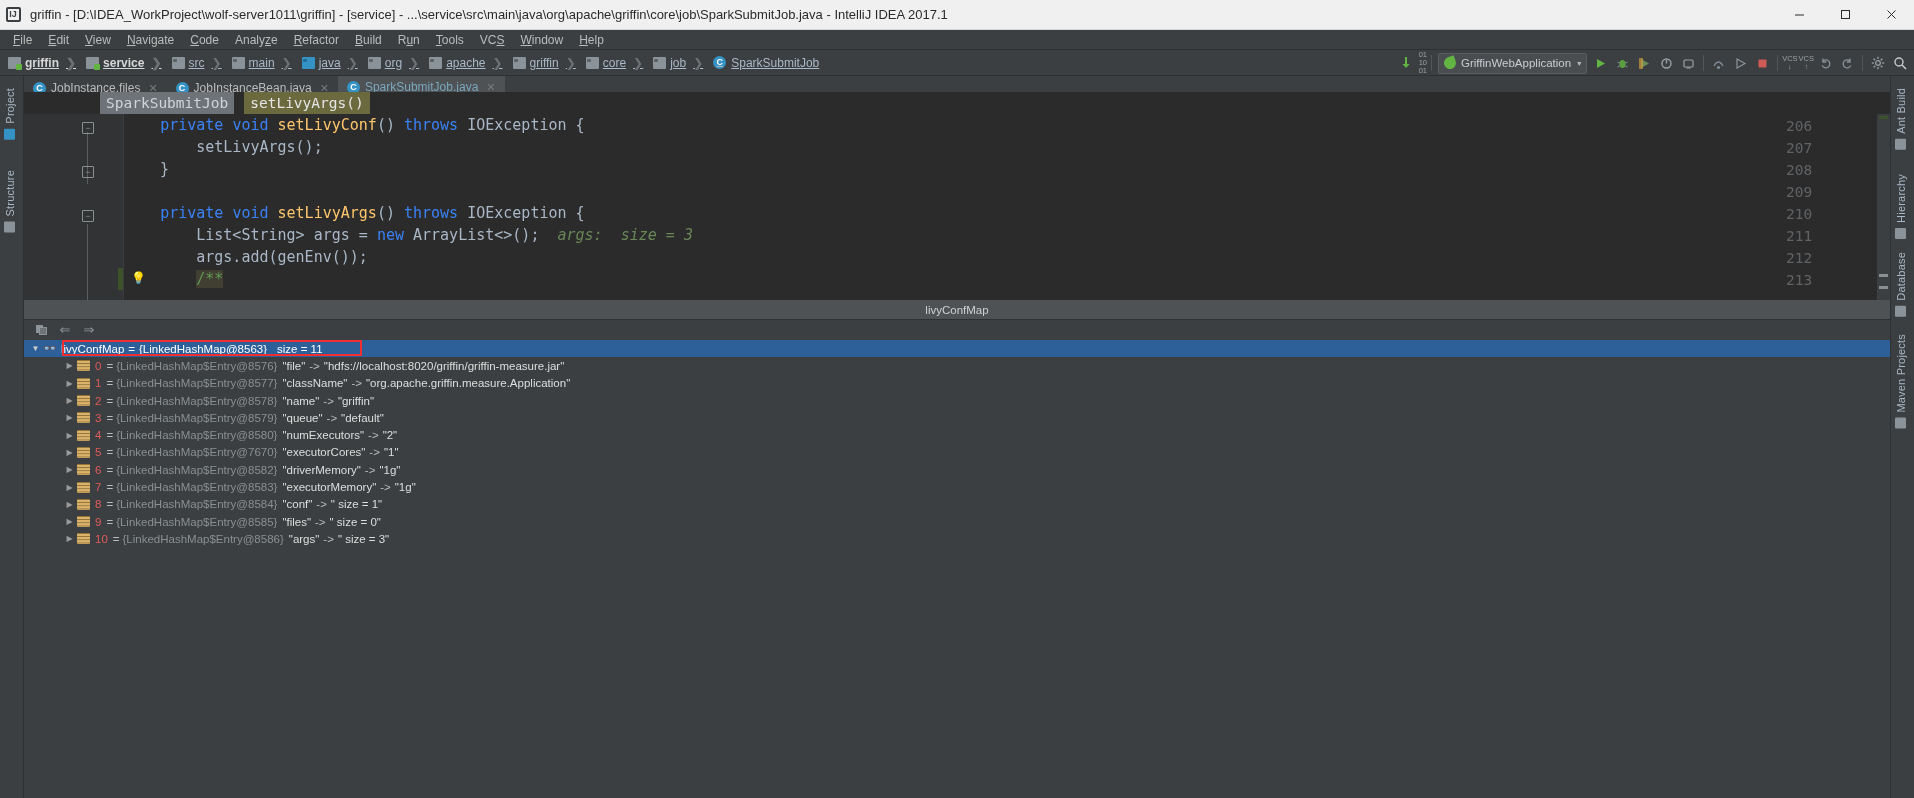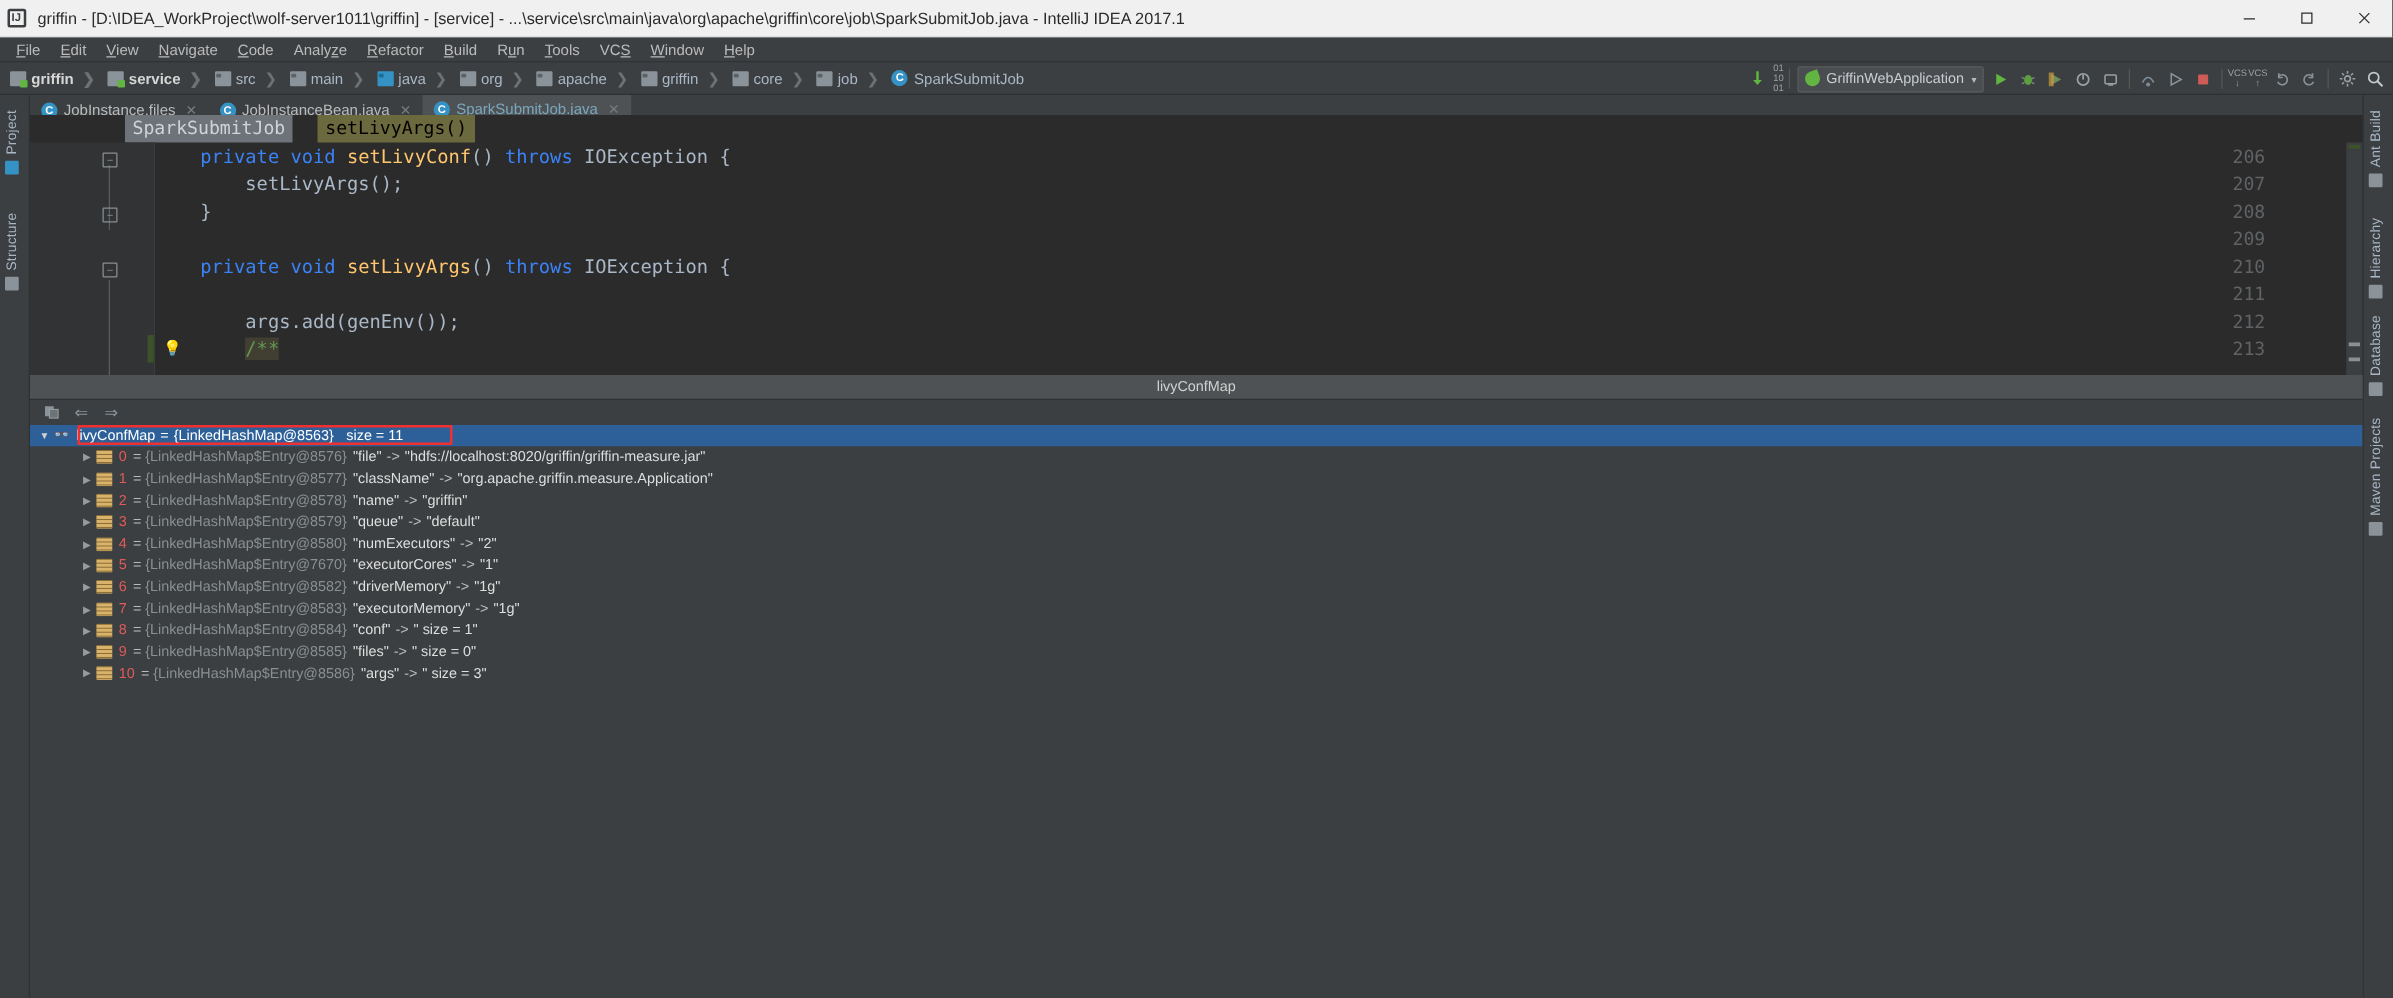--- a/index.html
+++ b/index.html
@@ -46,21 +46,21 @@
   .menu-item u { text-decoration: underline; }
 
   
   .navbar {
     height: 26px; background: #3c3f41; display: flex; align-items: center;
     border-bottom: 1px solid #2e3133; position: relative;
   }
   .crumbs { display: flex; align-items: center; padding-left: 6px; }
   .crumb {
     display: flex; align-items: center; font-size: 12px; color: #a9b7c6;
-    padding: 1px 3px 1px 2px; white-space: nowrap;
+    padding: 1px 3px 1px 2px; white-space: nowrap; text-decoration: underline;
   }
   .crumb.bold { font-weight: bold; color: #d6d6d6; }
   .crumb .sep { color: #6e7275; margin: 0 5px 0 7px; font-size: 12px; }
   .ic {
     width: 13px; height: 12px; margin-right: 4px; border-radius: 1px; flex: none; display:block;
   }
   .ic-folder { background: #8a9399; position: relative; }
   .ic-folder::before {
     content: ""; position: absolute; left: 1px; top: 2px; width: 4px; height: 3px;
     background: #5c6366; border-radius: 1px;
@@ -131,21 +131,21 @@
   
   .editor {
     position: absolute; left: 24px; right: 24px; top: 92px; height: 208px;
     background: #2b2b2b; overflow: hidden;
   }
   .bcbar { height: 22px; display: flex; align-items: center; padding-left: 76px; background: #2b2b2b; }
   .bc {
     font-family: "DejaVu Sans Mono", monospace; font-size: 14.5px; padding: 2px 6px; line-height: 1.25;
   }
   .bc.cls { background: #6d7378; color: #cfd4d7; }
-  .bc.mth { background: #6b6a3e; color: #000000; margin-left: 20px; }
+  .bc.mth { background: #6b6a3e; color: #e5e5e5; margin-left: 10px; }
   .codearea { position: relative; height: 186px; }
   .gutter {
     position: absolute; left: 0; top: 0; width: 100px; height: 100%;
     background: #313335; border-right: 1px solid #3a3d3f;
   }
   .lnum {
     position: absolute; right: 62px; width: 42px; text-align: left;
     font-family: "DejaVu Sans Mono", monospace; font-size: 14.5px; color: #606366;
   }
   .foldmark {
@@ -495,20 +495,21 @@
       <div class="codeline" style="top:44px;">    }</div>
 
       <div class="lnum" style="top:70px;">209</div>
       <div class="codeline" style="top:66px;"> </div>
 
       <div class="lnum" style="top:92px;">210</div>
       <div class="foldmark" style="top:96px;">−</div>
       <div class="codeline" style="top:88px;"><span class="plain">    </span><span class="kw">private</span> <span class="kw">void</span> <span class="mn">setLivyArgs</span>() <span class="kw">throws</span> IOException {</div>
 
       <div class="lnum" style="top:114px;">211</div>
+      <div class="codeline" style="top:110px;">        List&lt;String&gt; args = <span class="kw">new</span> ArrayList&lt;&gt;();  <span class="hint">args:  size = 3</span></div>
 
       <div class="lnum" style="top:136px;">212</div>
       <div class="codeline" style="top:132px;">        args.add(genEnv());</div>
 
       <div class="lnum" style="top:158px;">213</div>
       <div class="modbar" style="top:154px;height:22px;"></div>
       <div class="bulb" style="top:157px;">💡</div>
       <div class="codeline" style="top:154px;">        <span class="cmt cmtbg">/**</span></div>
 
       <div class="scrollmark">

